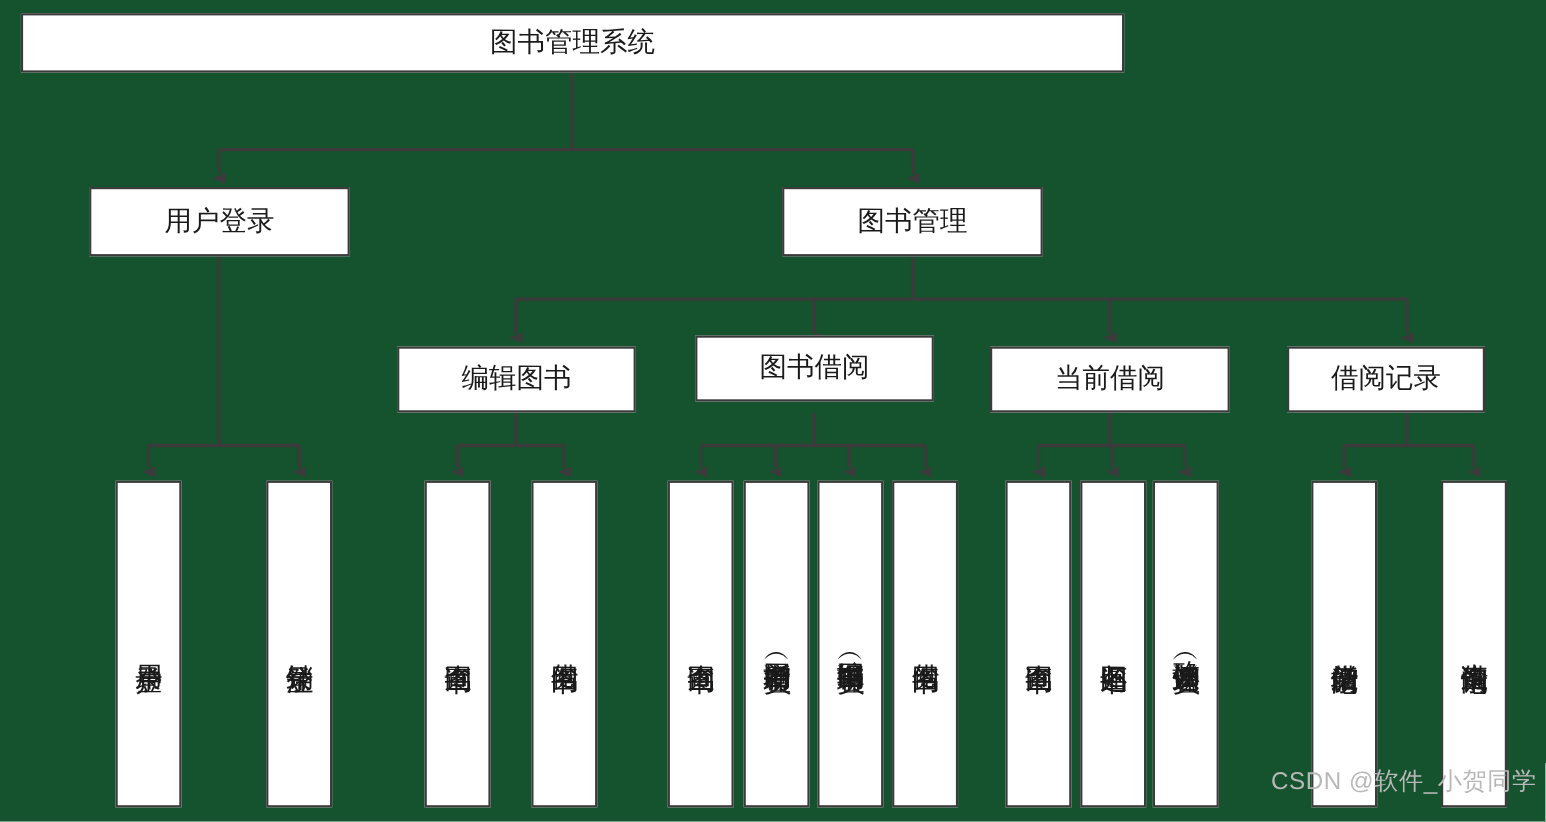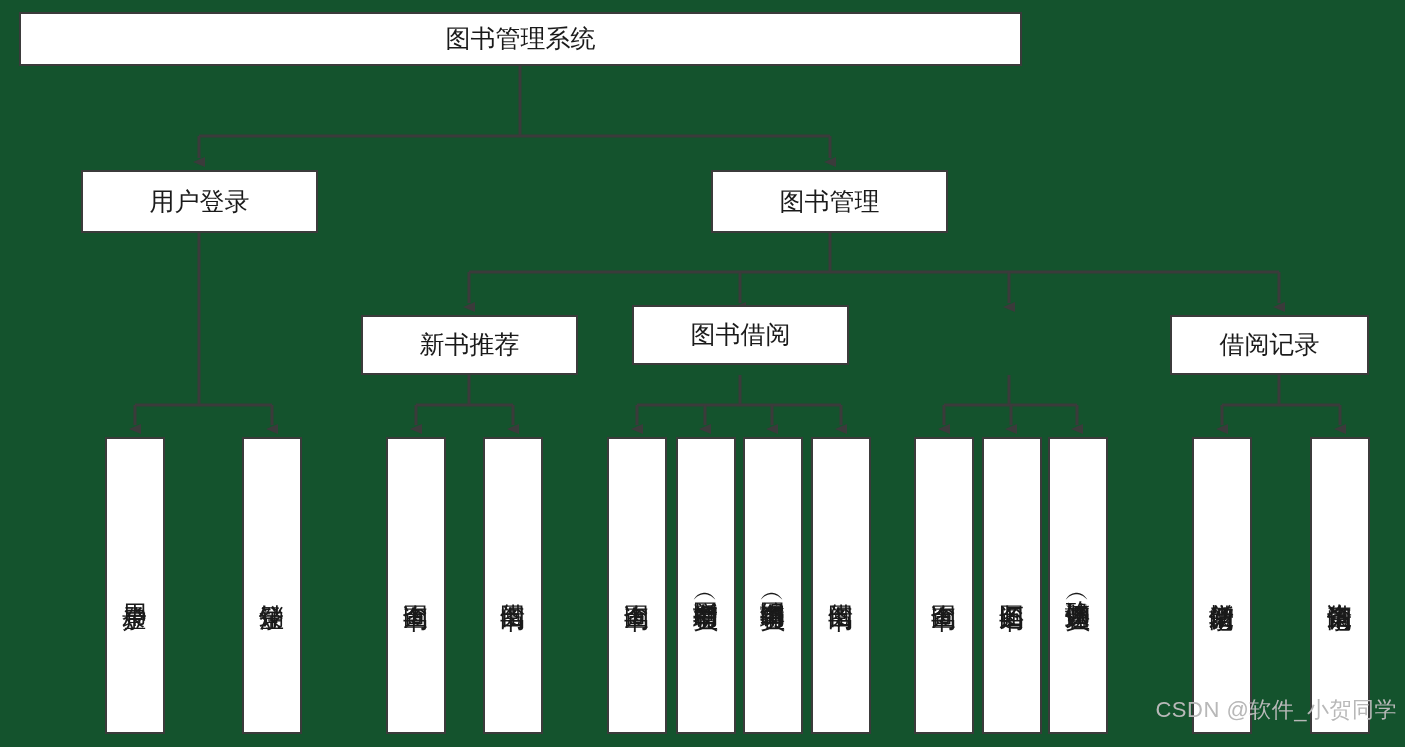--- a/index.html
+++ b/index.html
@@ -126,26 +126,29 @@
   </div>
 
   <div class="node horiz" style="left:81px; top:170px; width:237px; height:63px;">
     <span class="label">用户登录</span>
   </div>
   <div class="node horiz" style="left:711px; top:170px; width:237px; height:63px;">
     <span class="label">图书管理</span>
   </div>
 
   <div class="node horiz" style="left:361px; top:315px; width:217px; height:60px;">
-    <span class="label">新书推荐</span>
+    <span class="label">编辑图书</span>
   </div>
   <div class="node horiz" style="left:632px; top:305px; width:217px; height:60px;">
     <span class="label">图书借阅</span>
   </div>
-  <div class="node horiz" style="left:1170px; top:315px; width:199px; height:60px;">
+  <div class="node horiz" style="left:900px; top:315px; width:218px; height:60px;">
+    <span class="label">当前借阅</span>
+  </div>
+  <div class="node horiz" style="left:1170px; top:315px; width:180px; height:60px;">
     <span class="label">借阅记录</span>
   </div>
 
   <div class="node vert" style="left:105px; top:437px; width:60px; height:297px;">
     <span class="label">用户登录</span>
   </div>
   <div class="node vert" style="left:242px; top:437px; width:60px; height:297px;">
     <span class="label">注销登录</span>
   </div>
 

